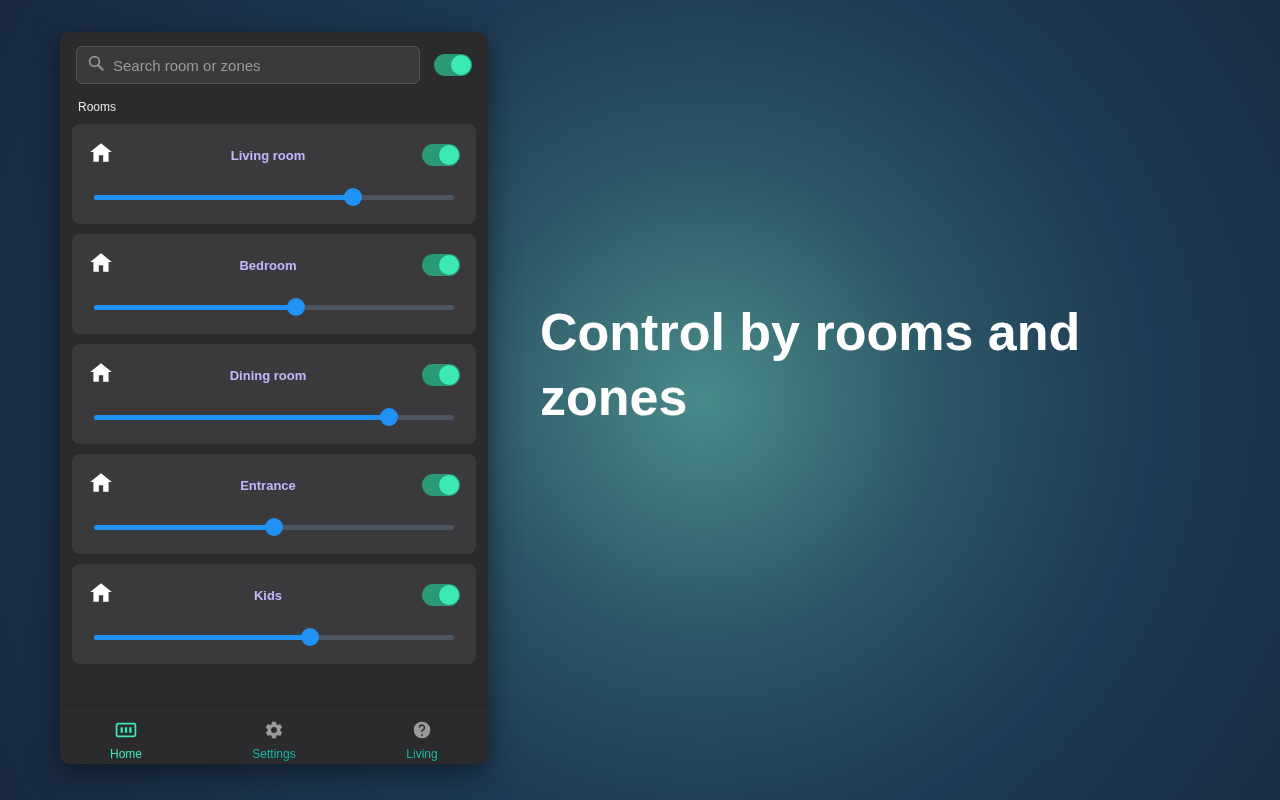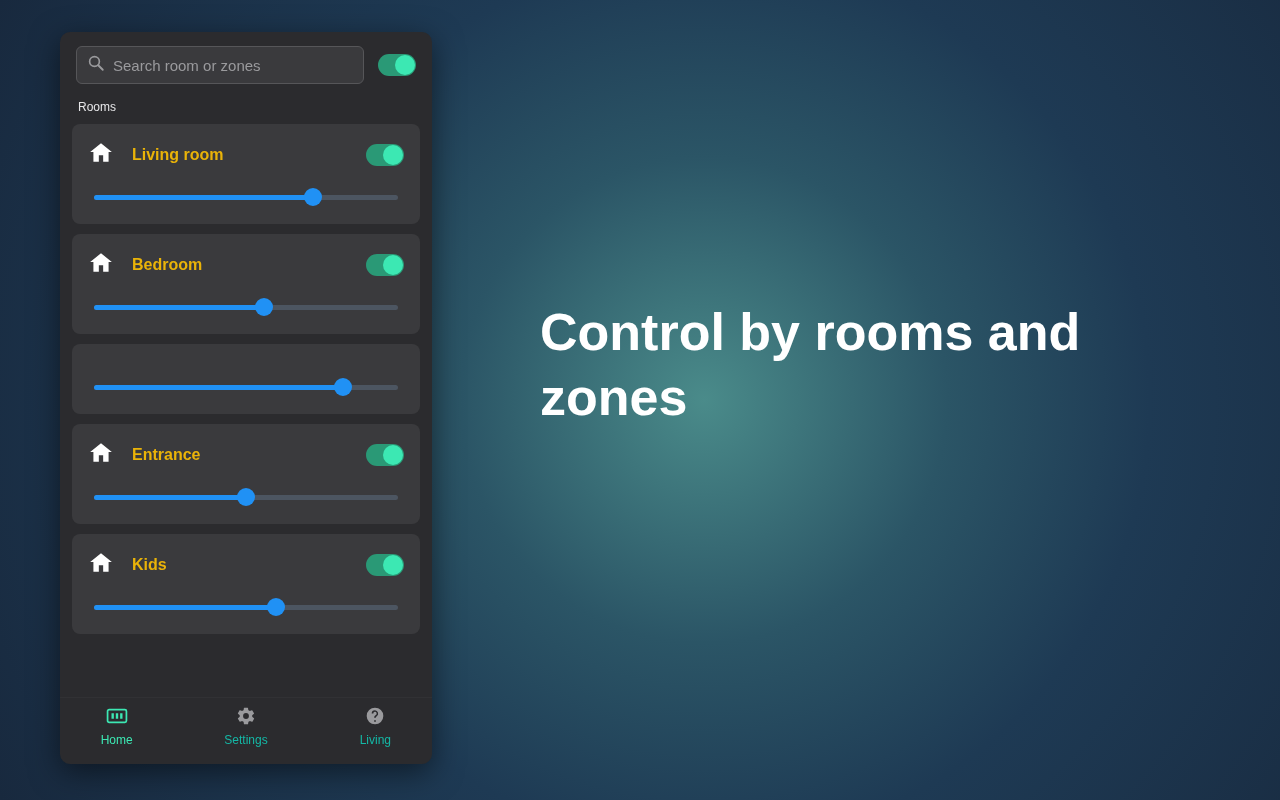--- a/index.html
+++ b/index.html
@@ -5,21 +5,21 @@
   * { margin: 0; padding: 0; box-sizing: border-box; }
   html, body { width: 1280px; height: 800px; overflow: hidden; font-family: 'Segoe UI', Arial, sans-serif; }
   body {
     background: radial-gradient(circle at 55% 50%, #4a8b8a 0%, #2b5566 30%, #1e3a54 55%, #18293e 100%);
     position: relative;
   }
   .panel {
     position: absolute;
     left: 60px;
     top: 32px;
-    width: 372px;
+    width: 428px;
     height: 732px;
     background: #2b2b2e;
     border-radius: 10px;
     box-shadow: 0 8px 30px rgba(0,0,0,0.5);
     display: flex;
     flex-direction: column;
   }
   .top-row {
     display: flex;
     align-items: center;
@@ -83,24 +83,25 @@
     padding: 16px 16px 18px 16px;
     display: flex;
     flex-direction: column;
   }
   .room-head {
     display: flex;
     align-items: center;
     gap: 18px;
   }
   .room-name {
-    color: #eab308;
+    color: #c4b5fd;
     font-weight: 700;
-    font-size: 16px;
-    flex: 1;
+    font-size: 13px;
+    flex: 1;
+    text-align: center;
   }
   .slider-wrap {
     padding: 18px 6px 0 6px;
   }
   .slider {
     position: relative;
     height: 18px;
     display: flex;
     align-items: center;
   }
@@ -123,21 +124,21 @@
     width: 18px;
     height: 18px;
     background: #2091f5;
     border-radius: 50%;
     top: 0;
     transform: translateX(-50%);
   }
   
   .nav {
     display: flex;
-    padding: 8px 0 17px 0;
+    padding: 8px 0 3px 0;
     border-top: 1px solid rgba(255,255,255,0.03);
     gap: 16px;
   }
   .nav-item {
     flex: 1;
     display: flex;
     flex-direction: column;
     align-items: center;
     gap: 3px;
     cursor: pointer;
@@ -211,20 +212,29 @@
     </div>
     <div class="slider-wrap">
       <div class="slider">
         <div class="track-bg"></div>
         <div class="track-fill" style="width:56%"></div>
         <div class="slider-thumb" style="left:56%"></div>
       </div>
     </div>
       </div>
       <div class="room-card">
+    <div class="room-head">
+      <span><svg width="26" height="26" viewBox="0 0 24 24">
+              <path fill="#fff" d="M12 3 L2 11 h3 v9 h5 v-6 h4 v6 h5 v-9 h3 Z"></path>
+            </svg></span>
+      <span class="room-name">Dining room</span>
+      <div class="toggle">
+            <div class="knob"></div>
+          </div>
+    </div>
     <div class="slider-wrap">
       <div class="slider">
         <div class="track-bg"></div>
         <div class="track-fill" style="width:82%"></div>
         <div class="slider-thumb" style="left:82%"></div>
       </div>
     </div>
       </div>
       <div class="room-card">
     <div class="room-head">

